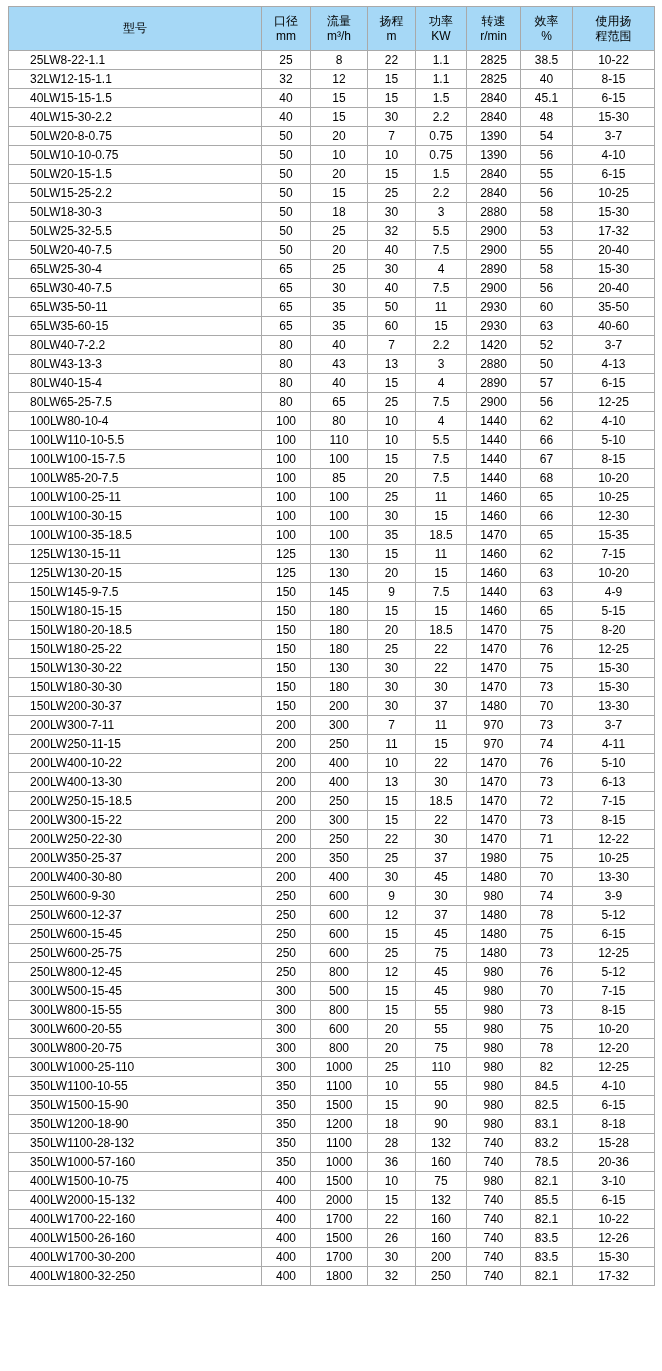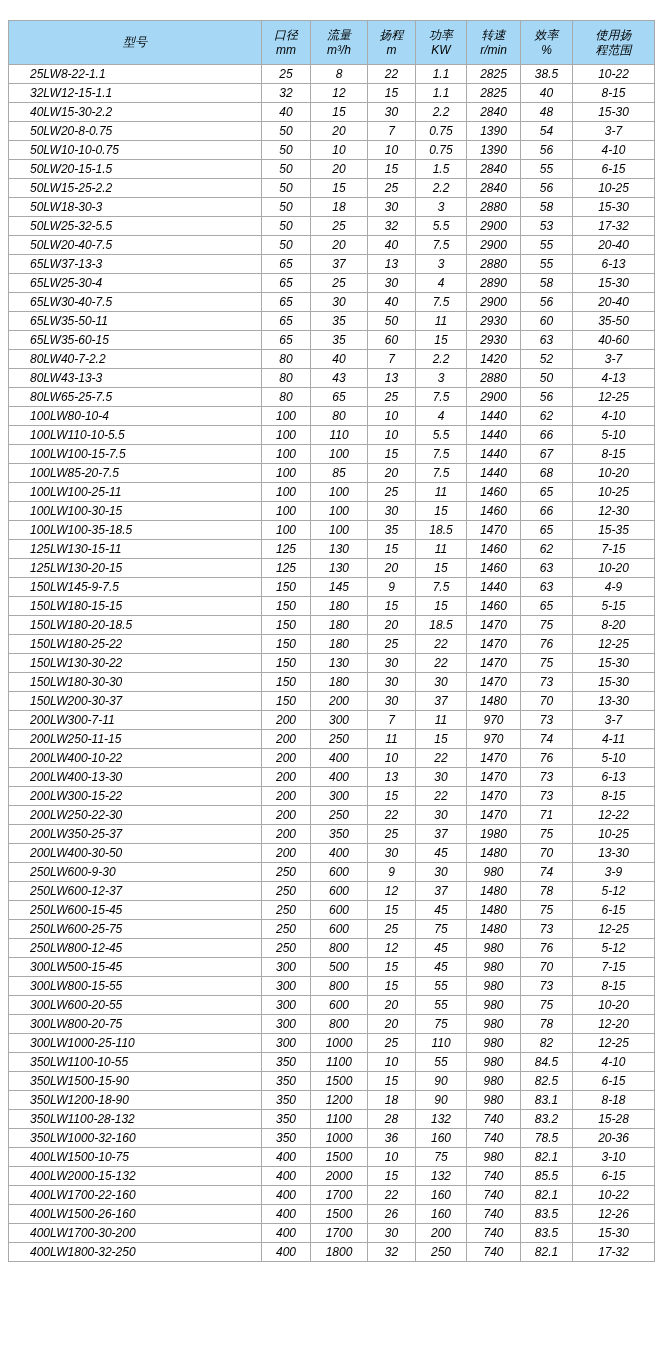--- a/index.html
+++ b/index.html
@@ -4,24 +4,23 @@
 <style>
   html, body {
     margin: 0;
     padding: 0;
     background: #ffffff;
   }
   .page {
     width: 602px;
     min-height: 1371px;
     box-sizing: border-box;
-    padding: 20px 8px;
+    padding: 6px 8px;
     background: #ffffff;
     font-family: "Liberation Sans", "DejaVu Sans", sans-serif;
-    font-style: italic;
   }
   table.spec-table {
     border-collapse: collapse;
     table-layout: fixed;
     width: 646px;
     color: var(--text-color, #000000);
   }
   table.spec-table th,
   table.spec-table td {
     border: 1px solid var(--border-color, #a9a9a9);
@@ -114,20 +113,30 @@
           <td class="model-cell">32LW12-15-1.1</td>
           <td>32</td>
           <td>12</td>
           <td>15</td>
           <td>1.1</td>
           <td>2825</td>
           <td>40</td>
           <td>8-15</td>
         </tr>
         <tr>
+          <td class="model-cell">40LW15-15-1.5</td>
+          <td>40</td>
+          <td>15</td>
+          <td>15</td>
+          <td>1.5</td>
+          <td>2840</td>
+          <td>45.1</td>
+          <td>6-15</td>
+        </tr>
+        <tr>
           <td class="model-cell">40LW15-30-2.2</td>
           <td>40</td>
           <td>15</td>
           <td>30</td>
           <td>2.2</td>
           <td>2840</td>
           <td>48</td>
           <td>15-30</td>
         </tr>
         <tr>
@@ -192,30 +201,20 @@
         </tr>
         <tr>
           <td class="model-cell">50LW20-40-7.5</td>
           <td>50</td>
           <td>20</td>
           <td>40</td>
           <td>7.5</td>
           <td>2900</td>
           <td>55</td>
           <td>20-40</td>
-        </tr>
-        <tr>
-          <td class="model-cell">65LW37-13-3</td>
-          <td>65</td>
-          <td>37</td>
-          <td>13</td>
-          <td>3</td>
-          <td>2880</td>
-          <td>55</td>
-          <td>6-13</td>
         </tr>
         <tr>
           <td class="model-cell">65LW25-30-4</td>
           <td>65</td>
           <td>25</td>
           <td>30</td>
           <td>4</td>
           <td>2890</td>
           <td>58</td>
           <td>15-30</td>
@@ -264,20 +263,30 @@
           <td class="model-cell">80LW43-13-3</td>
           <td>80</td>
           <td>43</td>
           <td>13</td>
           <td>3</td>
           <td>2880</td>
           <td>50</td>
           <td>4-13</td>
         </tr>
         <tr>
+          <td class="model-cell">80LW40-15-4</td>
+          <td>80</td>
+          <td>40</td>
+          <td>15</td>
+          <td>4</td>
+          <td>2890</td>
+          <td>57</td>
+          <td>6-15</td>
+        </tr>
+        <tr>
           <td class="model-cell">80LW65-25-7.5</td>
           <td>80</td>
           <td>65</td>
           <td>25</td>
           <td>7.5</td>
           <td>2900</td>
           <td>56</td>
           <td>12-25</td>
         </tr>
         <tr>
@@ -474,20 +483,30 @@
           <td class="model-cell">200LW400-13-30</td>
           <td>200</td>
           <td>400</td>
           <td>13</td>
           <td>30</td>
           <td>1470</td>
           <td>73</td>
           <td>6-13</td>
         </tr>
         <tr>
+          <td class="model-cell">200LW250-15-18.5</td>
+          <td>200</td>
+          <td>250</td>
+          <td>15</td>
+          <td>18.5</td>
+          <td>1470</td>
+          <td>72</td>
+          <td>7-15</td>
+        </tr>
+        <tr>
           <td class="model-cell">200LW300-15-22</td>
           <td>200</td>
           <td>300</td>
           <td>15</td>
           <td>22</td>
           <td>1470</td>
           <td>73</td>
           <td>8-15</td>
         </tr>
         <tr>
@@ -504,21 +523,21 @@
           <td class="model-cell">200LW350-25-37</td>
           <td>200</td>
           <td>350</td>
           <td>25</td>
           <td>37</td>
           <td>1980</td>
           <td>75</td>
           <td>10-25</td>
         </tr>
         <tr>
-          <td class="model-cell">200LW400-30-50</td>
+          <td class="model-cell">200LW400-30-80</td>
           <td>200</td>
           <td>400</td>
           <td>30</td>
           <td>45</td>
           <td>1480</td>
           <td>70</td>
           <td>13-30</td>
         </tr>
         <tr>
           <td class="model-cell">250LW600-9-30</td>
@@ -654,21 +673,21 @@
           <td class="model-cell">350LW1100-28-132</td>
           <td>350</td>
           <td>1100</td>
           <td>28</td>
           <td>132</td>
           <td>740</td>
           <td>83.2</td>
           <td>15-28</td>
         </tr>
         <tr>
-          <td class="model-cell">350LW1000-32-160</td>
+          <td class="model-cell">350LW1000-57-160</td>
           <td>350</td>
           <td>1000</td>
           <td>36</td>
           <td>160</td>
           <td>740</td>
           <td>78.5</td>
           <td>20-36</td>
         </tr>
         <tr>
           <td class="model-cell">400LW1500-10-75</td>

